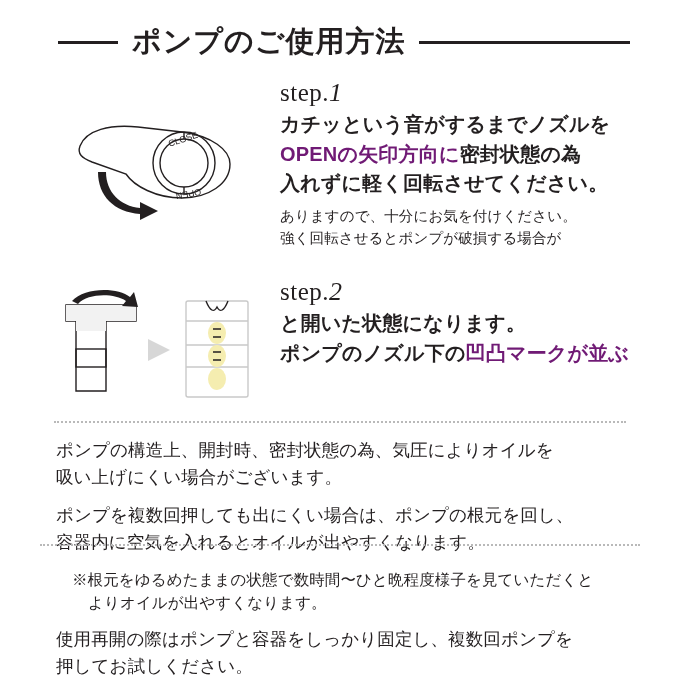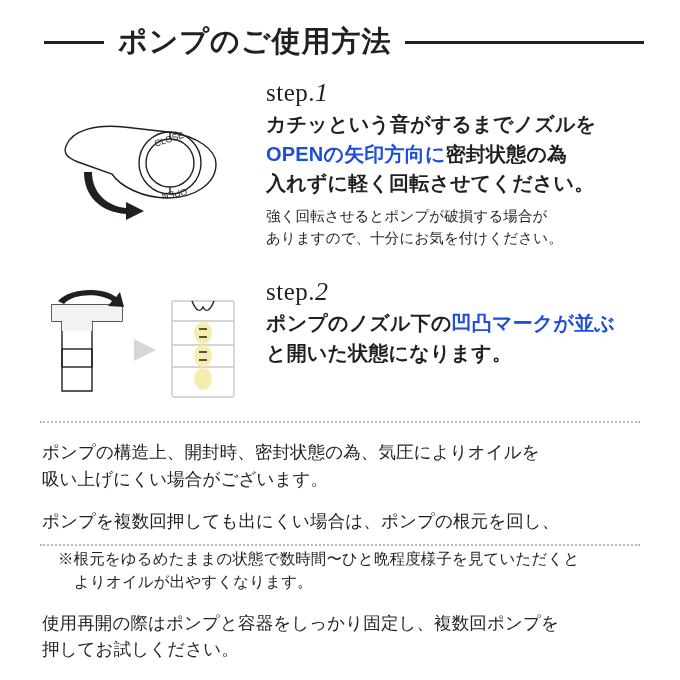--- a/index.html
+++ b/index.html
@@ -12,21 +12,21 @@
     background: #ffffff;
     font-family: "Liberation Sans", sans-serif;
     color: #231f20;
     overflow: hidden;
   }
   .page {
     position: relative;
     width: 680px;
     height: 568px;
     box-sizing: border-box;
-    padding: 0 26px;
+    padding: 0 40px;
   }
 
   
   .title-row {
     display: flex;
     align-items: center;
     gap: 14px;
     padding-top: 22px;
     padding-left: 18px;
     padding-right: 10px;
@@ -73,21 +73,21 @@
   .step-label .num {
     font-style: italic;
     font-size: 26px;
   }
   .step-main {
     font-size: 20px;
     line-height: 1.48;
     letter-spacing: .2px;
     font-weight: bold;
   }
-  .hl-red { color: #1d4ed8; }
+  .hl-red { color: #701a75; }
   .step-note {
     margin-top: 7px;
     font-size: 14.5px;
     line-height: 1.5;
     letter-spacing: .1px;
     color: #231f20;
   }
 
   
   .dotted {
@@ -97,21 +97,21 @@
   }
 
   
   .notes {
     margin: 14px 16px 0 16px;
   }
   .note-p {
     font-size: 17.5px;
     line-height: 1.52;
     letter-spacing: .1px;
-    margin: 16px 0 12px 0;
+    margin: 10px 0 12px 0;
   }
   .note-small {
     font-size: 15.5px;
     line-height: 1.5;
     letter-spacing: .1px;
     margin: 0 0 12px 16px;
     text-indent: 0;
   }
   .note-small .cont { display: block; padding-left: 16px; }
 
@@ -163,22 +163,22 @@
     <div class="step-text">
       <div class="step-label">
         <span>step.</span><span class="num">1</span>
       </div>
       <div class="step-main">
         <div>カチッという音がするまでノズルを</div>
         <div><span class="hl-red">OPENの矢印方向に</span><span>密封状態の為</span></div>
         <div>入れずに軽く回転させてください。</div>
       </div>
       <div class="step-note">
+        <div>ありますので、十分にお気を付けください。</div>
         <div>強く回転させるとポンプが破損する場合が</div>
-        <div>ありますので、十分にお気を付けください。</div>
       </div>
     </div>
   </div>
 
   <div class="step-block step2-block">
     <div class="figure fig2">
       <svg width="210" height="120" viewBox="0 0 210 120">
 
         <path class="thin" d="M4,18 L74,18 L74,34 L44,34 L44,104 L14,104 L14,34 L4,34 Z" fill="#ffffff"></path>
 
@@ -202,35 +202,36 @@
         <ellipse class="yellow" cx="155" cy="92" rx="9" ry="11" fill="#f7f0ae"></ellipse>
         <path class="thin" d="M151,42 L159,42 M151,50 L159,50"></path>
         <path class="thin" d="M151,65 L159,65 M151,73 L159,73"></path>
       </svg>
     </div>
     <div class="step-text">
       <div class="step-label">
         <span>step.</span><span class="num">2</span>
       </div>
       <div class="step-main">
+        <div>と開いた状態になります。</div>
         <div><span>ポンプのノズル下の</span><span class="hl-red">凹凸マークが並ぶ</span></div>
-        <div>と開いた状態になります。</div>
       </div>
     </div>
   </div>
 
   <hr class="dotted">
 
   <div class="notes">
     <p class="note-p">
       <span>ポンプの構造上、開封時、密封状態の為、気圧によりオイルを</span><br>
       <span>吸い上げにくい場合がございます。</span>
     </p>
     <p class="note-p">
       <span>ポンプを複数回押しても出にくい場合は、ポンプの根元を回し、</span><br>
+      <span>容器内に空気を入れるとオイルが出やすくなります。</span>
     </p>
     <p class="note-small">
       <span>※根元をゆるめたままの状態で数時間〜ひと晩程度様子を見ていただくと</span>
       <span class="cont">よりオイルが出やすくなります。</span>
     </p>
     <p class="note-p">
       <span>使用再開の際はポンプと容器をしっかり固定し、複数回ポンプを</span><br>
       <span>押してお試しください。</span>
     </p>
   </div>

